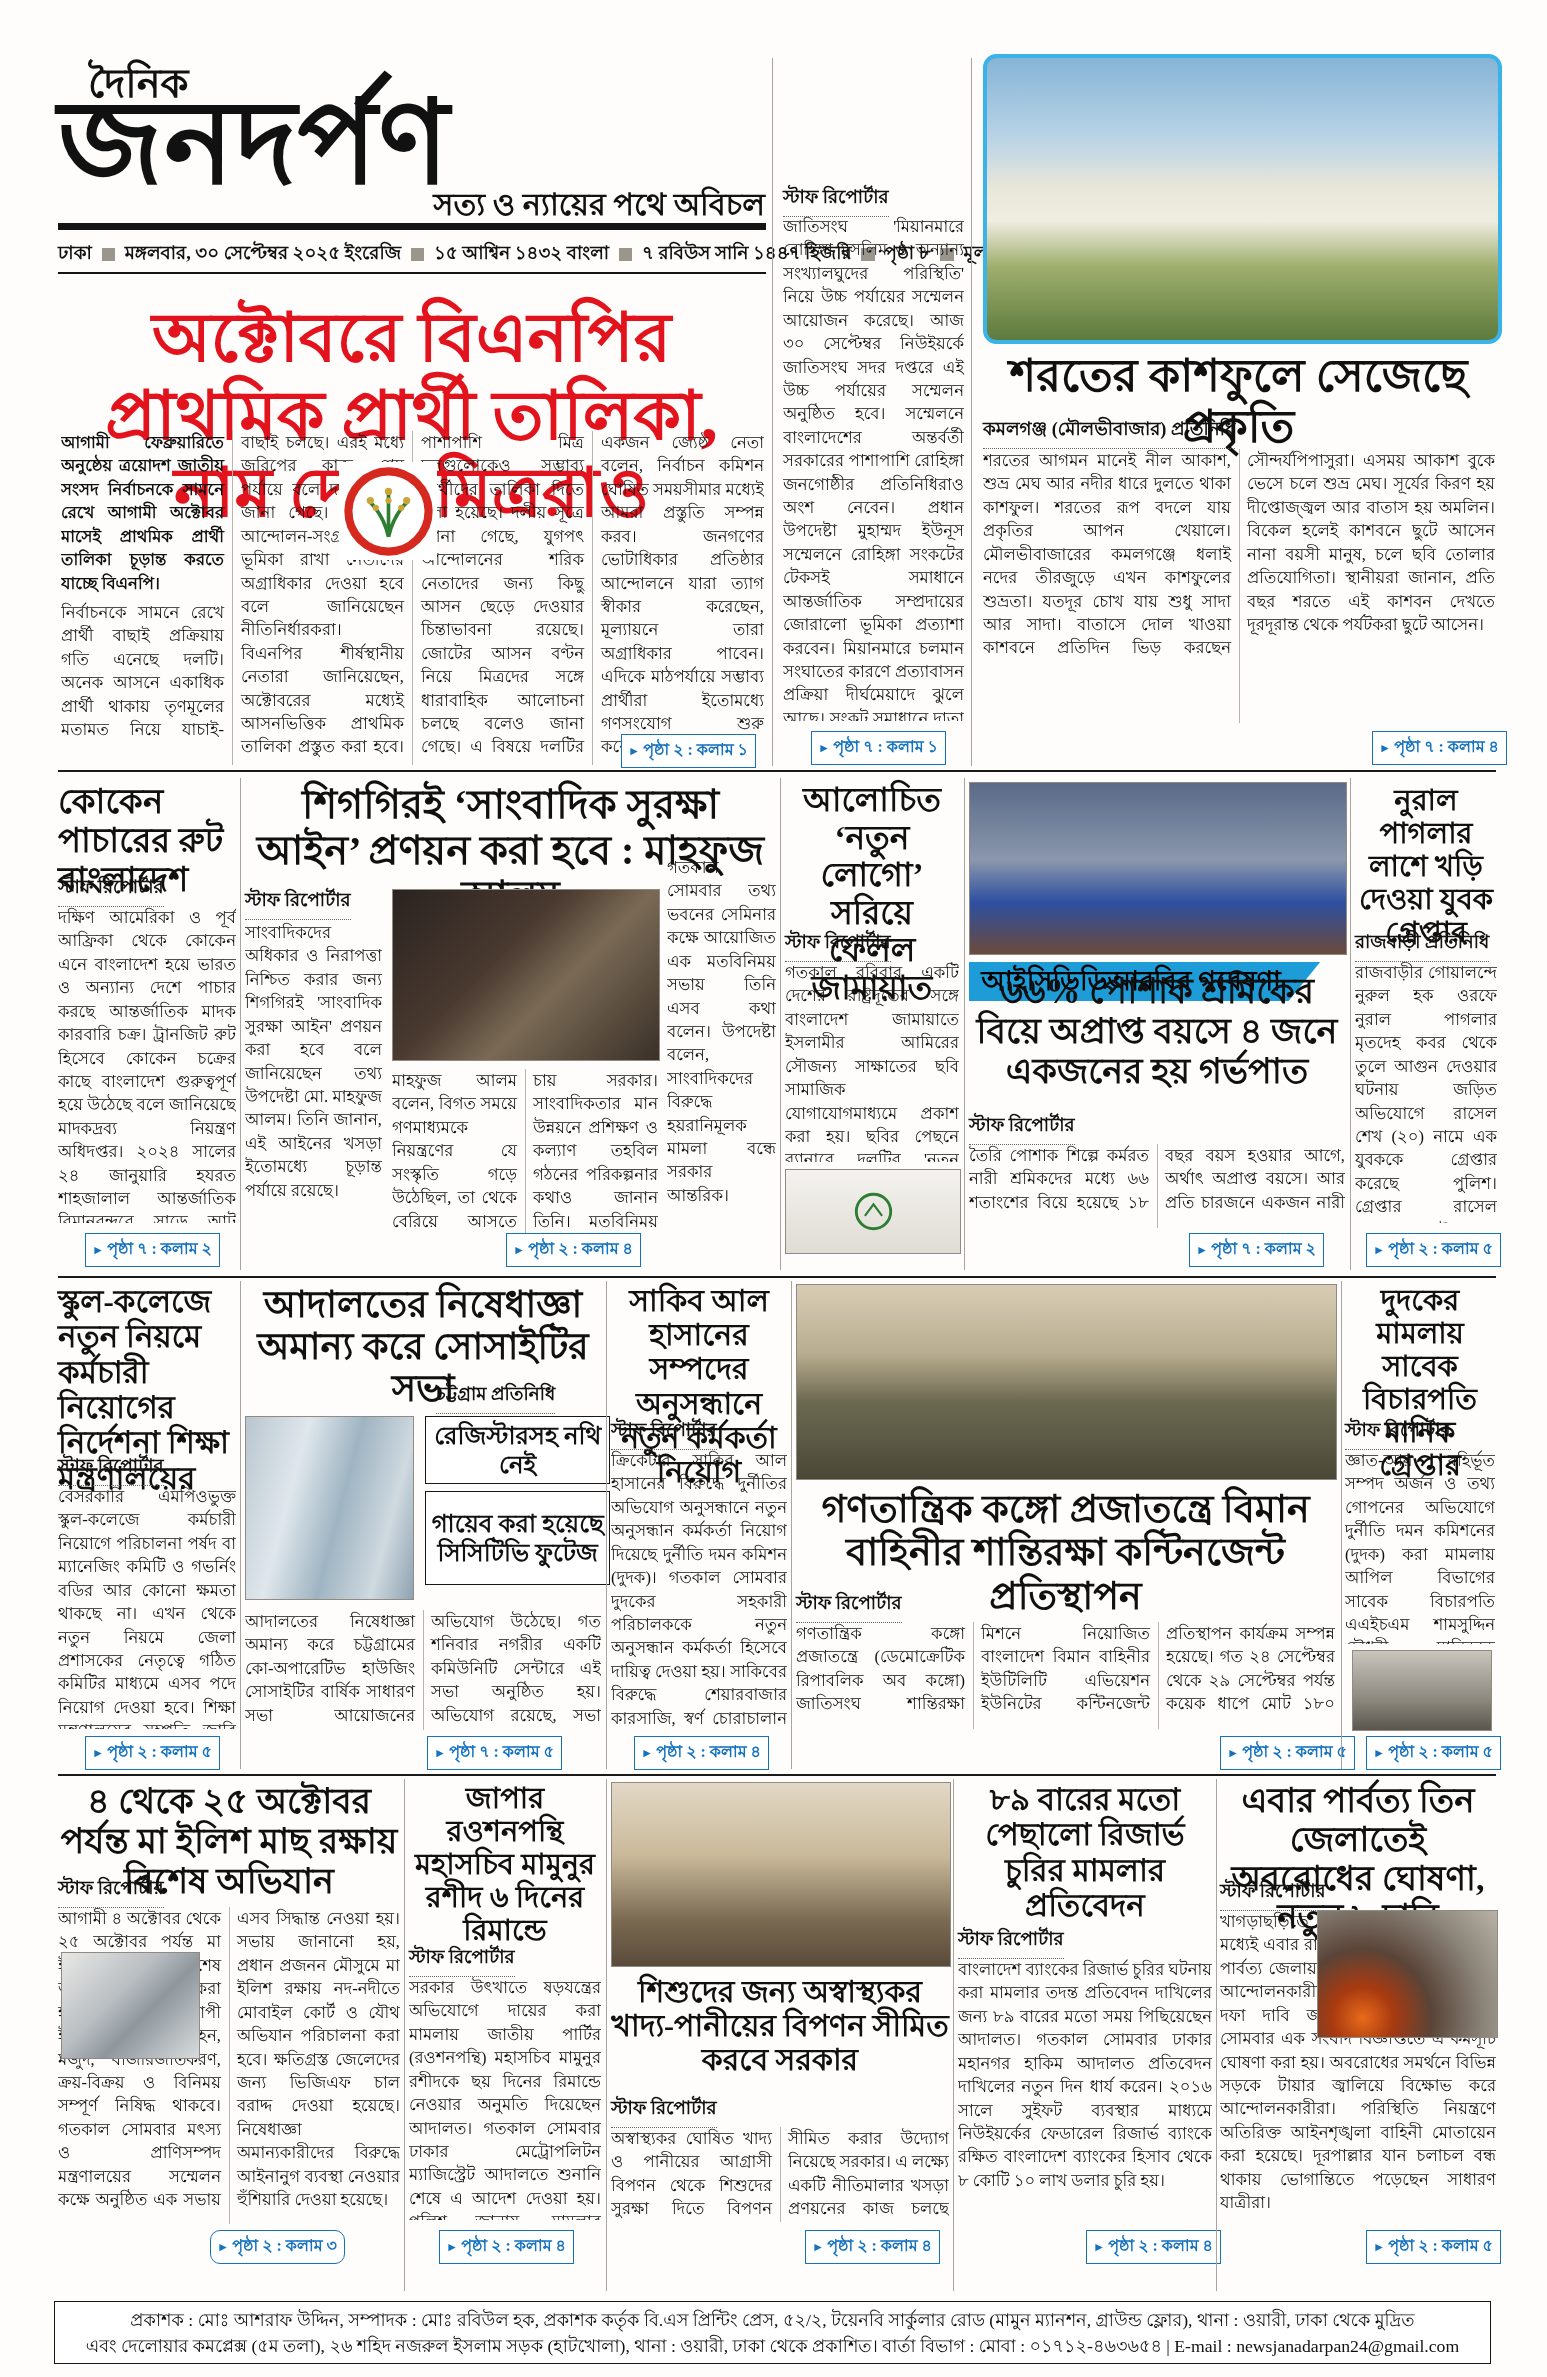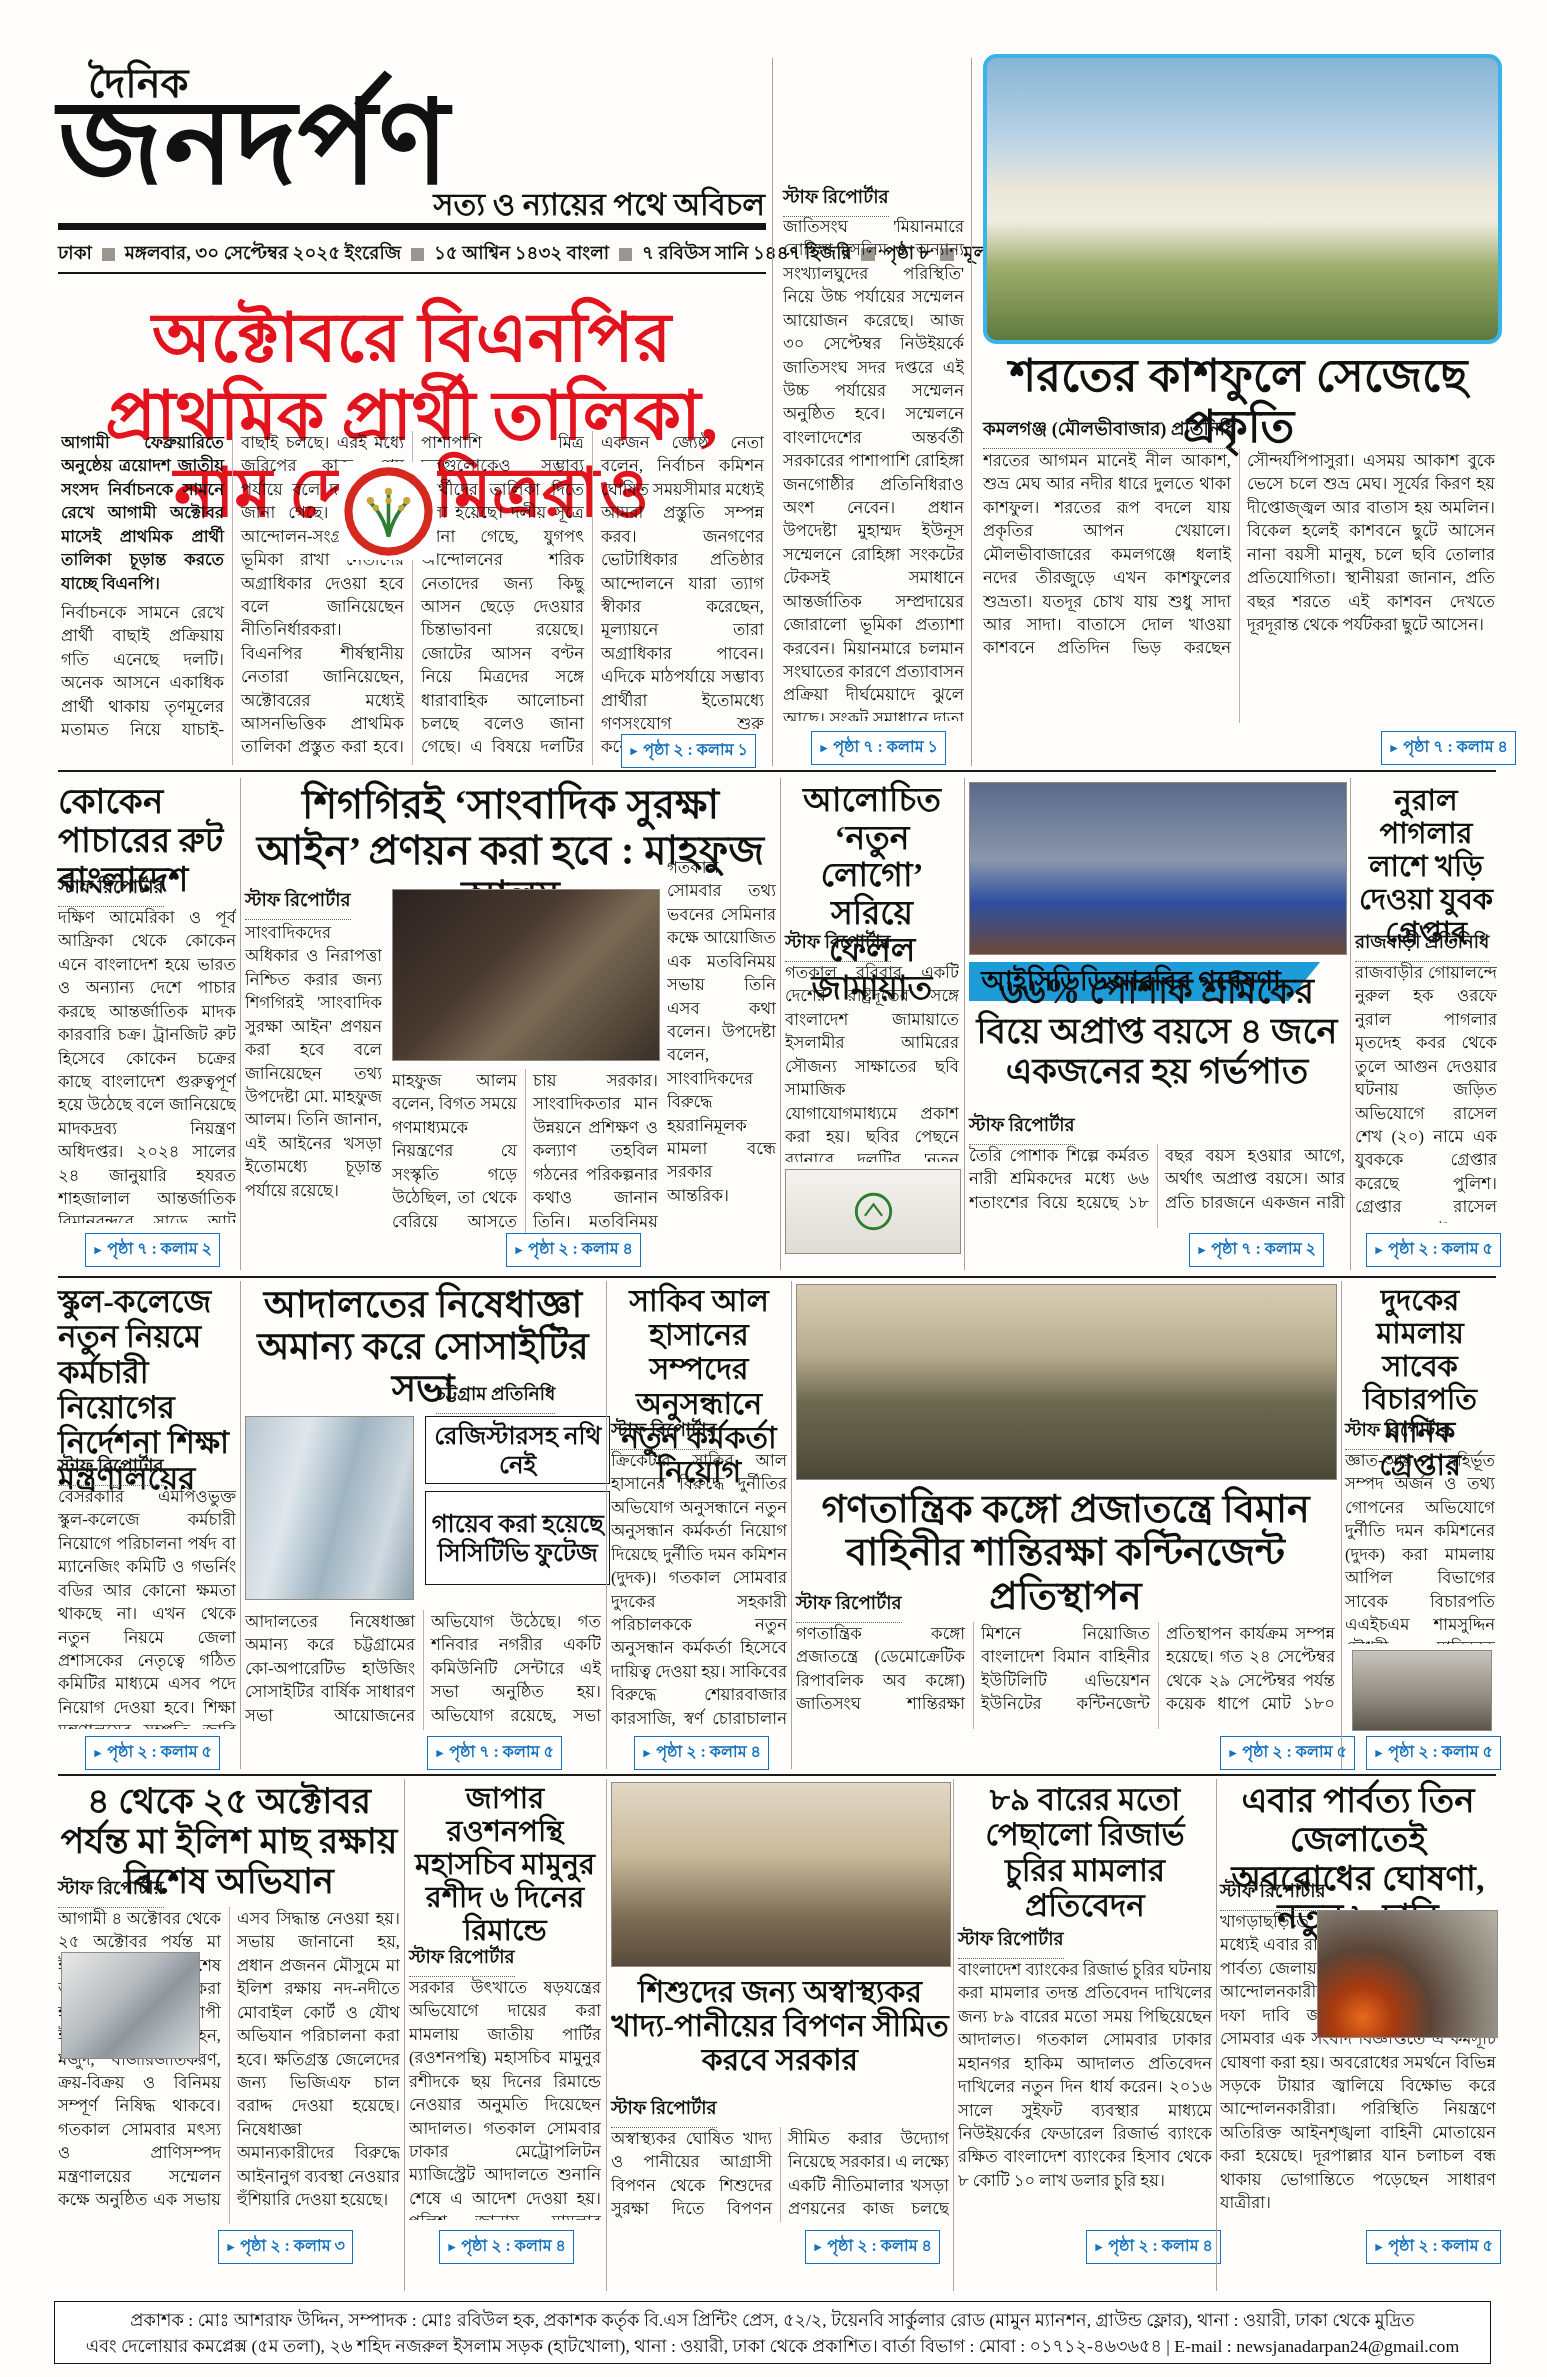--- a/index.html
+++ b/index.html
@@ -78,21 +78,21 @@
   <div class="abs vdiv" style="left:772px;top:58px;height:708px;"></div>
   <div class="abs" style="left:783px;top:183px;"><span class="byline">স্টাফ রিপোর্টার</span></div>
   <div class="abs body-text" style="left:783px;top:215px;width:181px;height:506px;">জাতিসংঘ 'মিয়ানমারে রোহিঙ্গা মুসলিম ও অন্যান্য সংখ্যালঘুদের পরিস্থিতি' নিয়ে উচ্চ পর্যায়ের সম্মেলন আয়োজন করেছে। আজ ৩০ সেপ্টেম্বর নিউইয়র্কে জাতিসংঘ সদর দপ্তরে এই উচ্চ পর্যায়ের সম্মেলন অনুষ্ঠিত হবে। সম্মেলনে বাংলাদেশের অন্তর্বর্তী সরকারের পাশাপাশি রোহিঙ্গা জনগোষ্ঠীর প্রতিনিধিরাও অংশ নেবেন। প্রধান উপদেষ্টা মুহাম্মদ ইউনূস সম্মেলনে রোহিঙ্গা সংকটের টেকসই সমাধানে আন্তর্জাতিক সম্প্রদায়ের জোরালো ভূমিকা প্রত্যাশা করবেন। মিয়ানমারে চলমান সংঘাতের কারণে প্রত্যাবাসন প্রক্রিয়া দীর্ঘমেয়াদে ঝুলে আছে। সংকট সমাধানে দাতা সংস্থাগুলোর সহায়তা অব্যাহত রাখার আহ্বান জানানো হবে।</div>
   <span class="abs jump" style="left:811px;top:731px;">পৃষ্ঠা ৭ : কলাম ১</span>
   <div class="abs vdiv" style="left:971px;top:58px;height:708px;"></div>
 
   <div class="abs ph-kash" style="left:983px;top:54px;width:511px;height:282px;"></div>
   <div class="abs hl center" style="left:981px;top:351px;width:515px;font-size:45px;">শরতের কাশফুলে সেজেছে প্রকৃতি</div>
   <div class="abs" style="left:983px;top:415px;"><span class="byline">কমলগঞ্জ (মৌলভীবাজার) প্রতিনিধি</span></div>
   <div class="abs body-text cols2" style="left:983px;top:449px;width:512px;height:274px;">শরতের আগমন মানেই নীল আকাশ, শুভ্র মেঘ আর নদীর ধারে দুলতে থাকা কাশফুল। শরতের রূপ বদলে যায় প্রকৃতির আপন খেয়ালে। মৌলভীবাজারের কমলগঞ্জে ধলাই নদের তীরজুড়ে এখন কাশফুলের শুভ্রতা। যতদূর চোখ যায় শুধু সাদা আর সাদা। বাতাসে দোল খাওয়া কাশবনে প্রতিদিন ভিড় করছেন সৌন্দর্যপিপাসুরা। এসময় আকাশ বুকে ভেসে চলে শুভ্র মেঘ। সূর্যের কিরণ হয় দীপ্তোজ্জ্বল আর বাতাস হয় অমলিন। বিকেল হলেই কাশবনে ছুটে আসেন নানা বয়সী মানুষ, চলে ছবি তোলার প্রতিযোগিতা। স্থানীয়রা জানান, প্রতি বছর শরতে এই কাশবন দেখতে দূরদূরান্ত থেকে পর্যটকরা ছুটে আসেন।</div>
-  <span class="abs jump" style="left:1372px;top:731px;margin-left:9px;">পৃষ্ঠা ৭ : কলাম ৪</span>
+  <span class="abs jump" style="left:1372px;top:731px;">পৃষ্ঠা ৭ : কলাম ৪</span>
 
   <div class="abs hdiv" style="left:58px;top:770px;width:1438px;"></div>
 
   <div class="abs hl" style="left:58px;top:783px;width:178px;font-size:34px;">কোকেন পাচারের রুট বাংলাদেশ</div>
   <div class="abs" style="left:58px;top:873px;"><span class="byline">স্টাফ রিপোর্টার</span></div>
   <div class="abs body-text" style="left:58px;top:906px;width:178px;height:317px;">দক্ষিণ আমেরিকা ও পূর্ব আফ্রিকা থেকে কোকেন এনে বাংলাদেশ হয়ে ভারত ও অন্যান্য দেশে পাচার করছে আন্তর্জাতিক মাদক কারবারি চক্র। ট্রানজিট রুট হিসেবে কোকেন চক্রের কাছে বাংলাদেশ গুরুত্বপূর্ণ হয়ে উঠেছে বলে জানিয়েছে মাদকদ্রব্য নিয়ন্ত্রণ অধিদপ্তর। ২০২৪ সালের ২৪ জানুয়ারি হযরত শাহজালাল আন্তর্জাতিক বিমানবন্দরে সাড়ে আট কেজি কোকেনসহ এক বিদেশি নাগরিক গ্রেপ্তার হন। তদন্তে আন্তর্জাতিক চক্রের বেশ কয়েকজন সদস্যের নাম পাওয়া গেছে। গোয়েন্দা সংস্থাগুলো চক্রটির দেশীয় এজেন্টদের শনাক্তে কাজ করছে।</div>
   <span class="abs jump" style="left:85px;top:1233px;">পৃষ্ঠা ৭ : কলাম ২</span>
   <div class="abs vdiv" style="left:240px;top:778px;height:492px;"></div>
 
   <div class="abs hl center" style="left:245px;top:782px;width:531px;font-size:40px;">শিগগিরই ‘সাংবাদিক সুরক্ষা আইন’ প্রণয়ন করা হবে : মাহফুজ আলম</div>
@@ -163,21 +163,21 @@
   <div class="abs body-text" style="left:1345px;top:1449px;width:150px;height:195px;">জ্ঞাত-আয় বহির্ভূত সম্পদ অর্জন ও তথ্য গোপনের অভিযোগে দুর্নীতি দমন কমিশনের (দুদক) করা মামলায় আপিল বিভাগের সাবেক বিচারপতি এএইচএম শামসুদ্দিন চৌধুরী মানিককে গ্রেপ্তার দেখানো হয়েছে। গতকাল সোমবার ঢাকার মহানগর দায়রা জজ আদালতে শুনানি শেষে তাকে গ্রেপ্তার দেখানোর আদেশ দেন বিচারক। দুদকের আইনজীবী জানান, তদন্ত কর্মকর্তার আবেদনের পরিপ্রেক্ষিতে আদালত এ আদেশ দেন।</div>
   <div class="abs photo ph-portrait" style="left:1352px;top:1650px;width:138px;height:79px;"></div>
   <span class="abs jump" style="left:1366px;top:1736px;">পৃষ্ঠা ২ : কলাম ৫</span>
 
   <div class="abs hdiv" style="left:58px;top:1774px;width:1438px;"></div>
 
   <div class="abs hl center" style="left:58px;top:1782px;width:342px;font-size:35px;">৪ থেকে ২৫ অক্টোবর পর্যন্ত মা ইলিশ মাছ রক্ষায় বিশেষ অভিযান</div>
   <div class="abs" style="left:58px;top:1874px;"><span class="byline">স্টাফ রিপোর্টার</span></div>
   <div class="abs body-text cols2" style="left:58px;top:1907px;width:342px;height:317px;">আগামী ৪ অক্টোবর থেকে ২৫ অক্টোবর পর্যন্ত মা ইলিশ মাছ রক্ষায় বিশেষ অভিযান পরিচালনা করা হবে। এ সময় দেশব্যাপী ইলিশ আহরণ, পরিবহন, মজুদ, বাজারজাতকরণ, ক্রয়-বিক্রয় ও বিনিময় সম্পূর্ণ নিষিদ্ধ থাকবে। গতকাল সোমবার মৎস্য ও প্রাণিসম্পদ মন্ত্রণালয়ের সম্মেলন কক্ষে অনুষ্ঠিত এক সভায় এসব সিদ্ধান্ত নেওয়া হয়। সভায় জানানো হয়, প্রধান প্রজনন মৌসুমে মা ইলিশ রক্ষায় নদ-নদীতে মোবাইল কোর্ট ও যৌথ অভিযান পরিচালনা করা হবে। ক্ষতিগ্রস্ত জেলেদের জন্য ভিজিএফ চাল বরাদ্দ দেওয়া হয়েছে। নিষেধাজ্ঞা অমান্যকারীদের বিরুদ্ধে আইনানুগ ব্যবস্থা নেওয়ার হুঁশিয়ারি দেওয়া হয়েছে।</div>
   <div class="abs photo ph-fish" style="left:61px;top:1952px;width:137px;height:105px;"></div>
-  <span class="abs jump" style="left:218px;top:2230px;">পৃষ্ঠা ২ : কলাম ৩</span>
+  <span class="abs jump" style="left:210px;top:2230px;border-radius:10px;">পৃষ্ঠা ২ : কলাম ৩</span>
   <div class="abs vdiv" style="left:404px;top:1779px;height:512px;"></div>
 
   <div class="abs hl center" style="left:409px;top:1782px;width:192px;font-size:29px;">জাপার রওশনপন্থি মহাসচিব মামুনুর রশীদ ৬ দিনের রিমান্ডে</div>
   <div class="abs" style="left:409px;top:1943px;"><span class="byline">স্টাফ রিপোর্টার</span></div>
   <div class="abs body-text" style="left:409px;top:1976px;width:192px;height:244px;">সরকার উৎখাতে ষড়যন্ত্রের অভিযোগে দায়ের করা মামলায় জাতীয় পার্টির (রওশনপন্থি) মহাসচিব মামুনুর রশীদকে ছয় দিনের রিমান্ডে নেওয়ার অনুমতি দিয়েছেন আদালত। গতকাল সোমবার ঢাকার মেট্রোপলিটন ম্যাজিস্ট্রেট আদালতে শুনানি শেষে এ আদেশ দেওয়া হয়। পুলিশ জানায়, মামলার তদন্তের স্বার্থে তাকে জিজ্ঞাসাবাদ প্রয়োজন।</div>
   <span class="abs jump" style="left:439px;top:2230px;">পৃষ্ঠা ২ : কলাম ৪</span>
   <div class="abs vdiv" style="left:606px;top:1779px;height:512px;"></div>
 
   <div class="abs photo ph-meeting" style="left:611px;top:1782px;width:338px;height:183px;"></div>
   <div class="abs hl center" style="left:611px;top:1975px;width:338px;font-size:30px;">শিশুদের জন্য অস্বাস্থ্যকর খাদ্য-পানীয়ের বিপণন সীমিত করবে সরকার</div>

